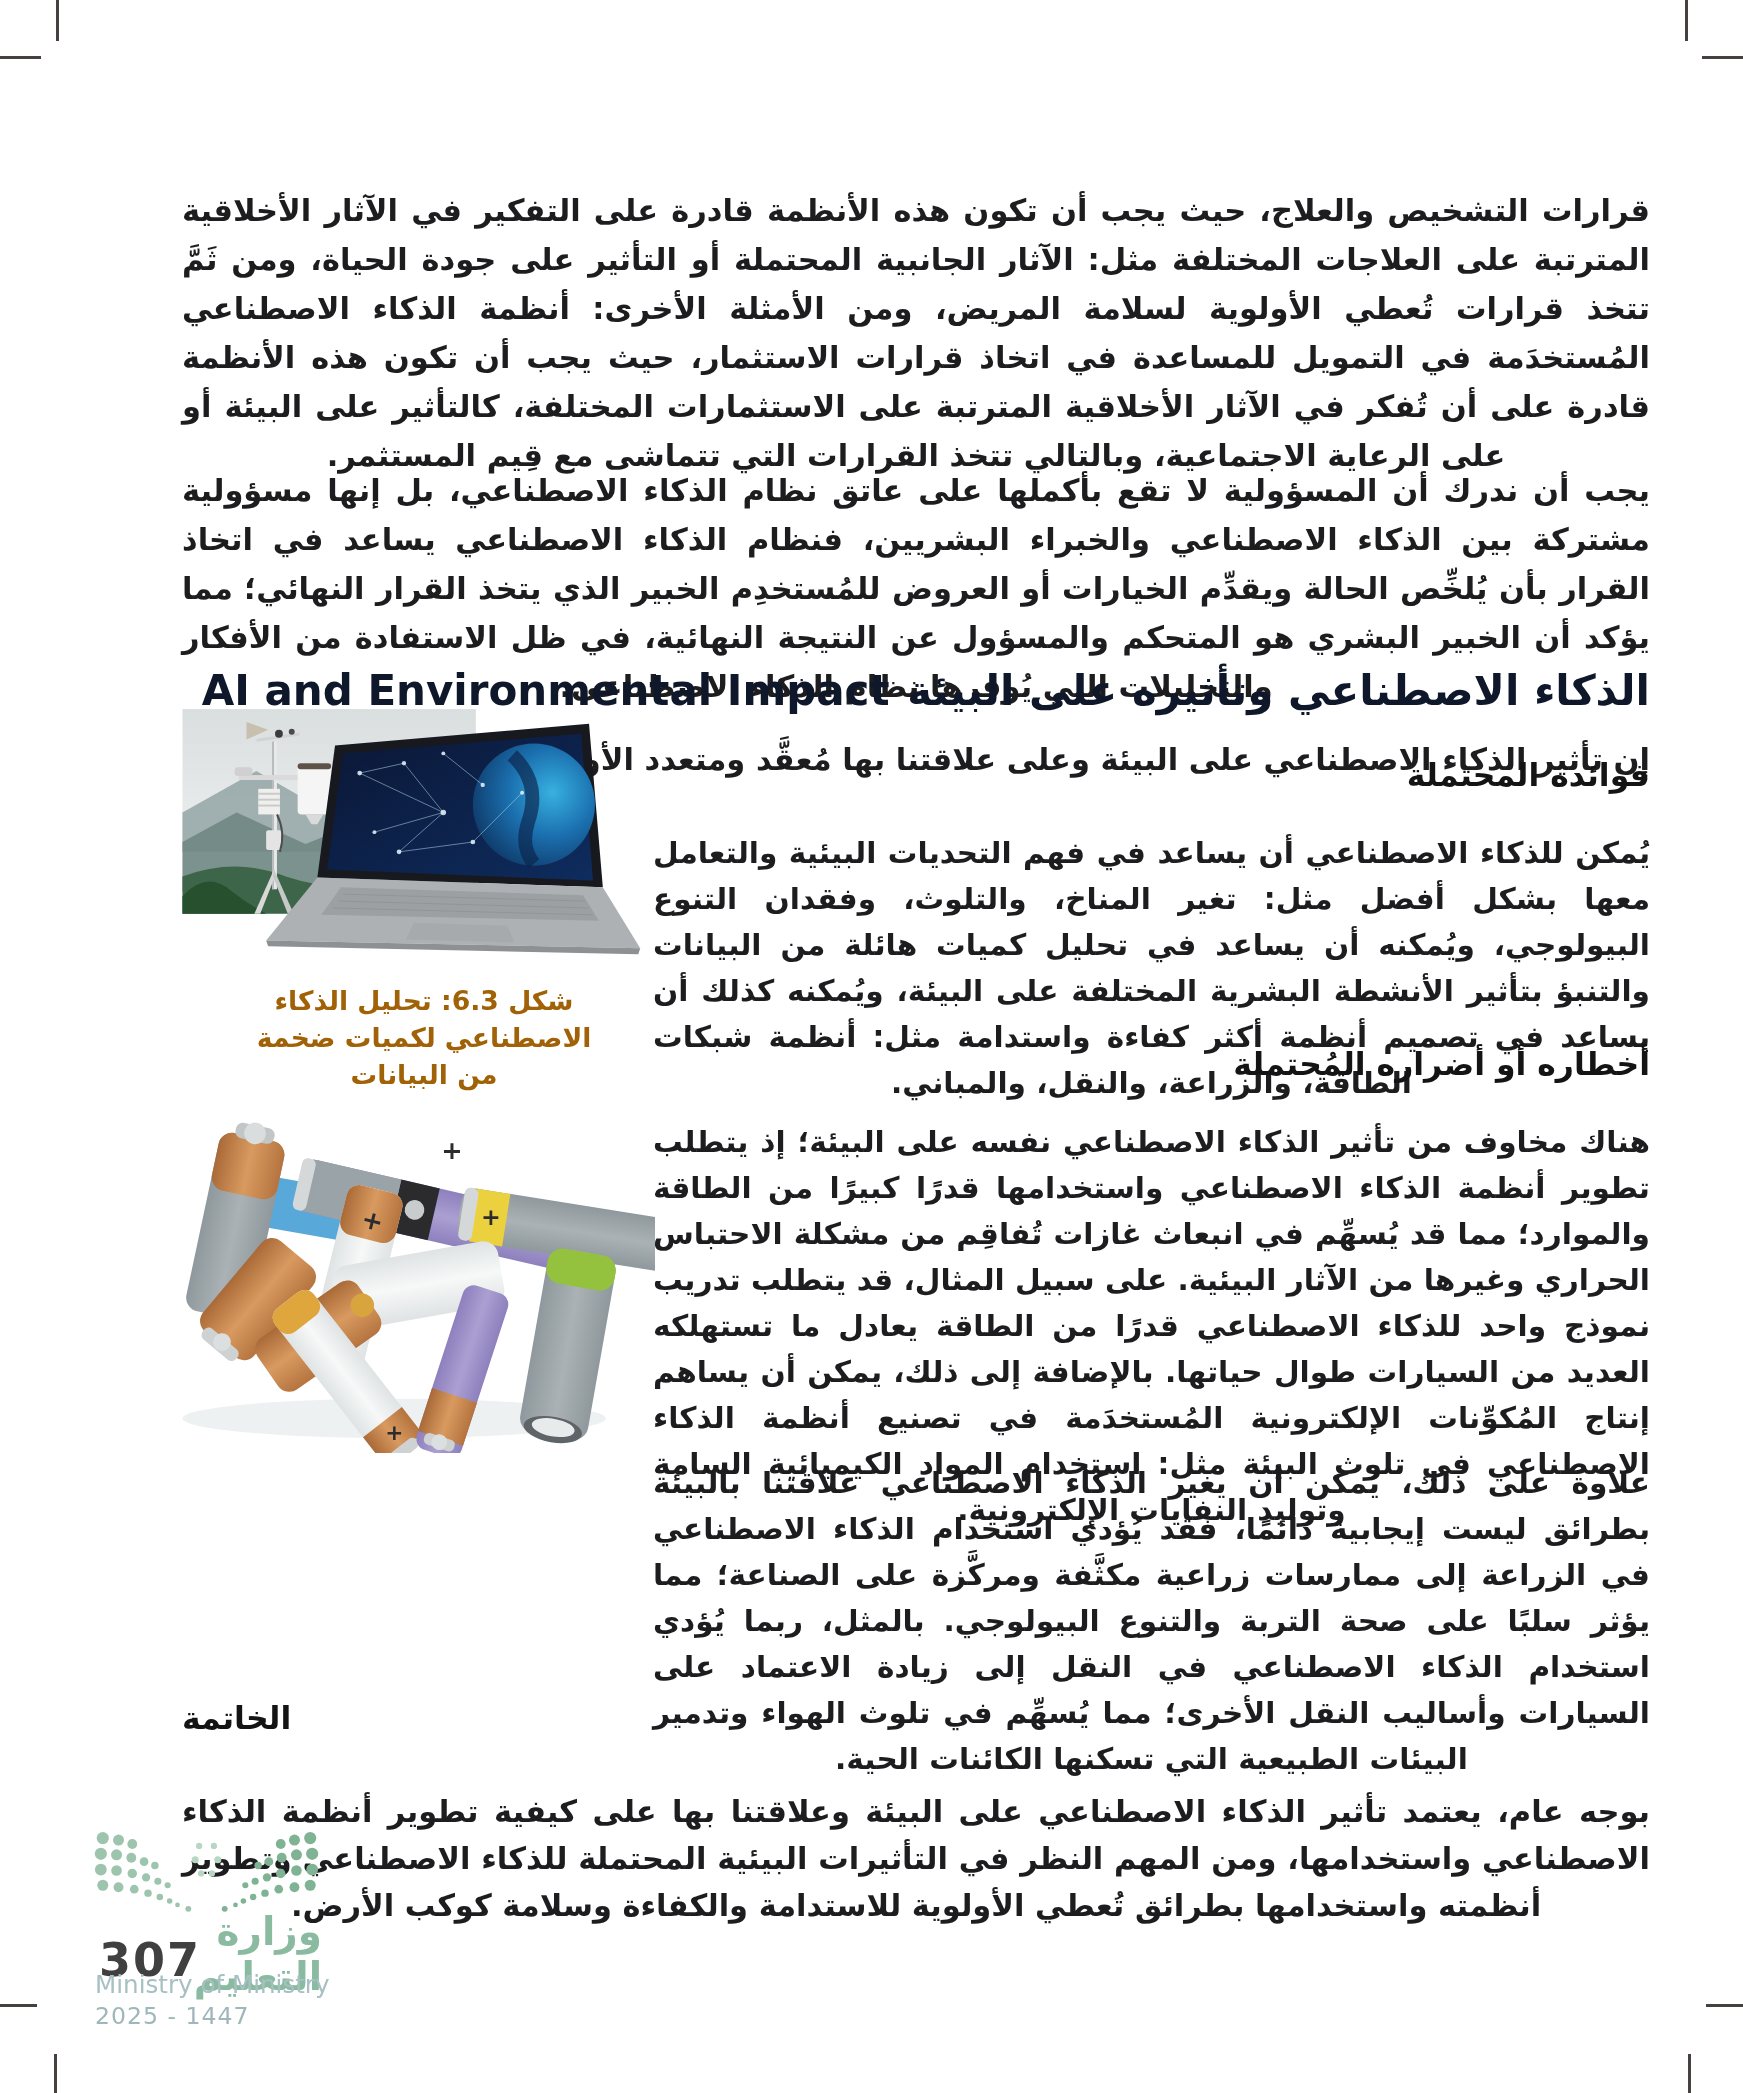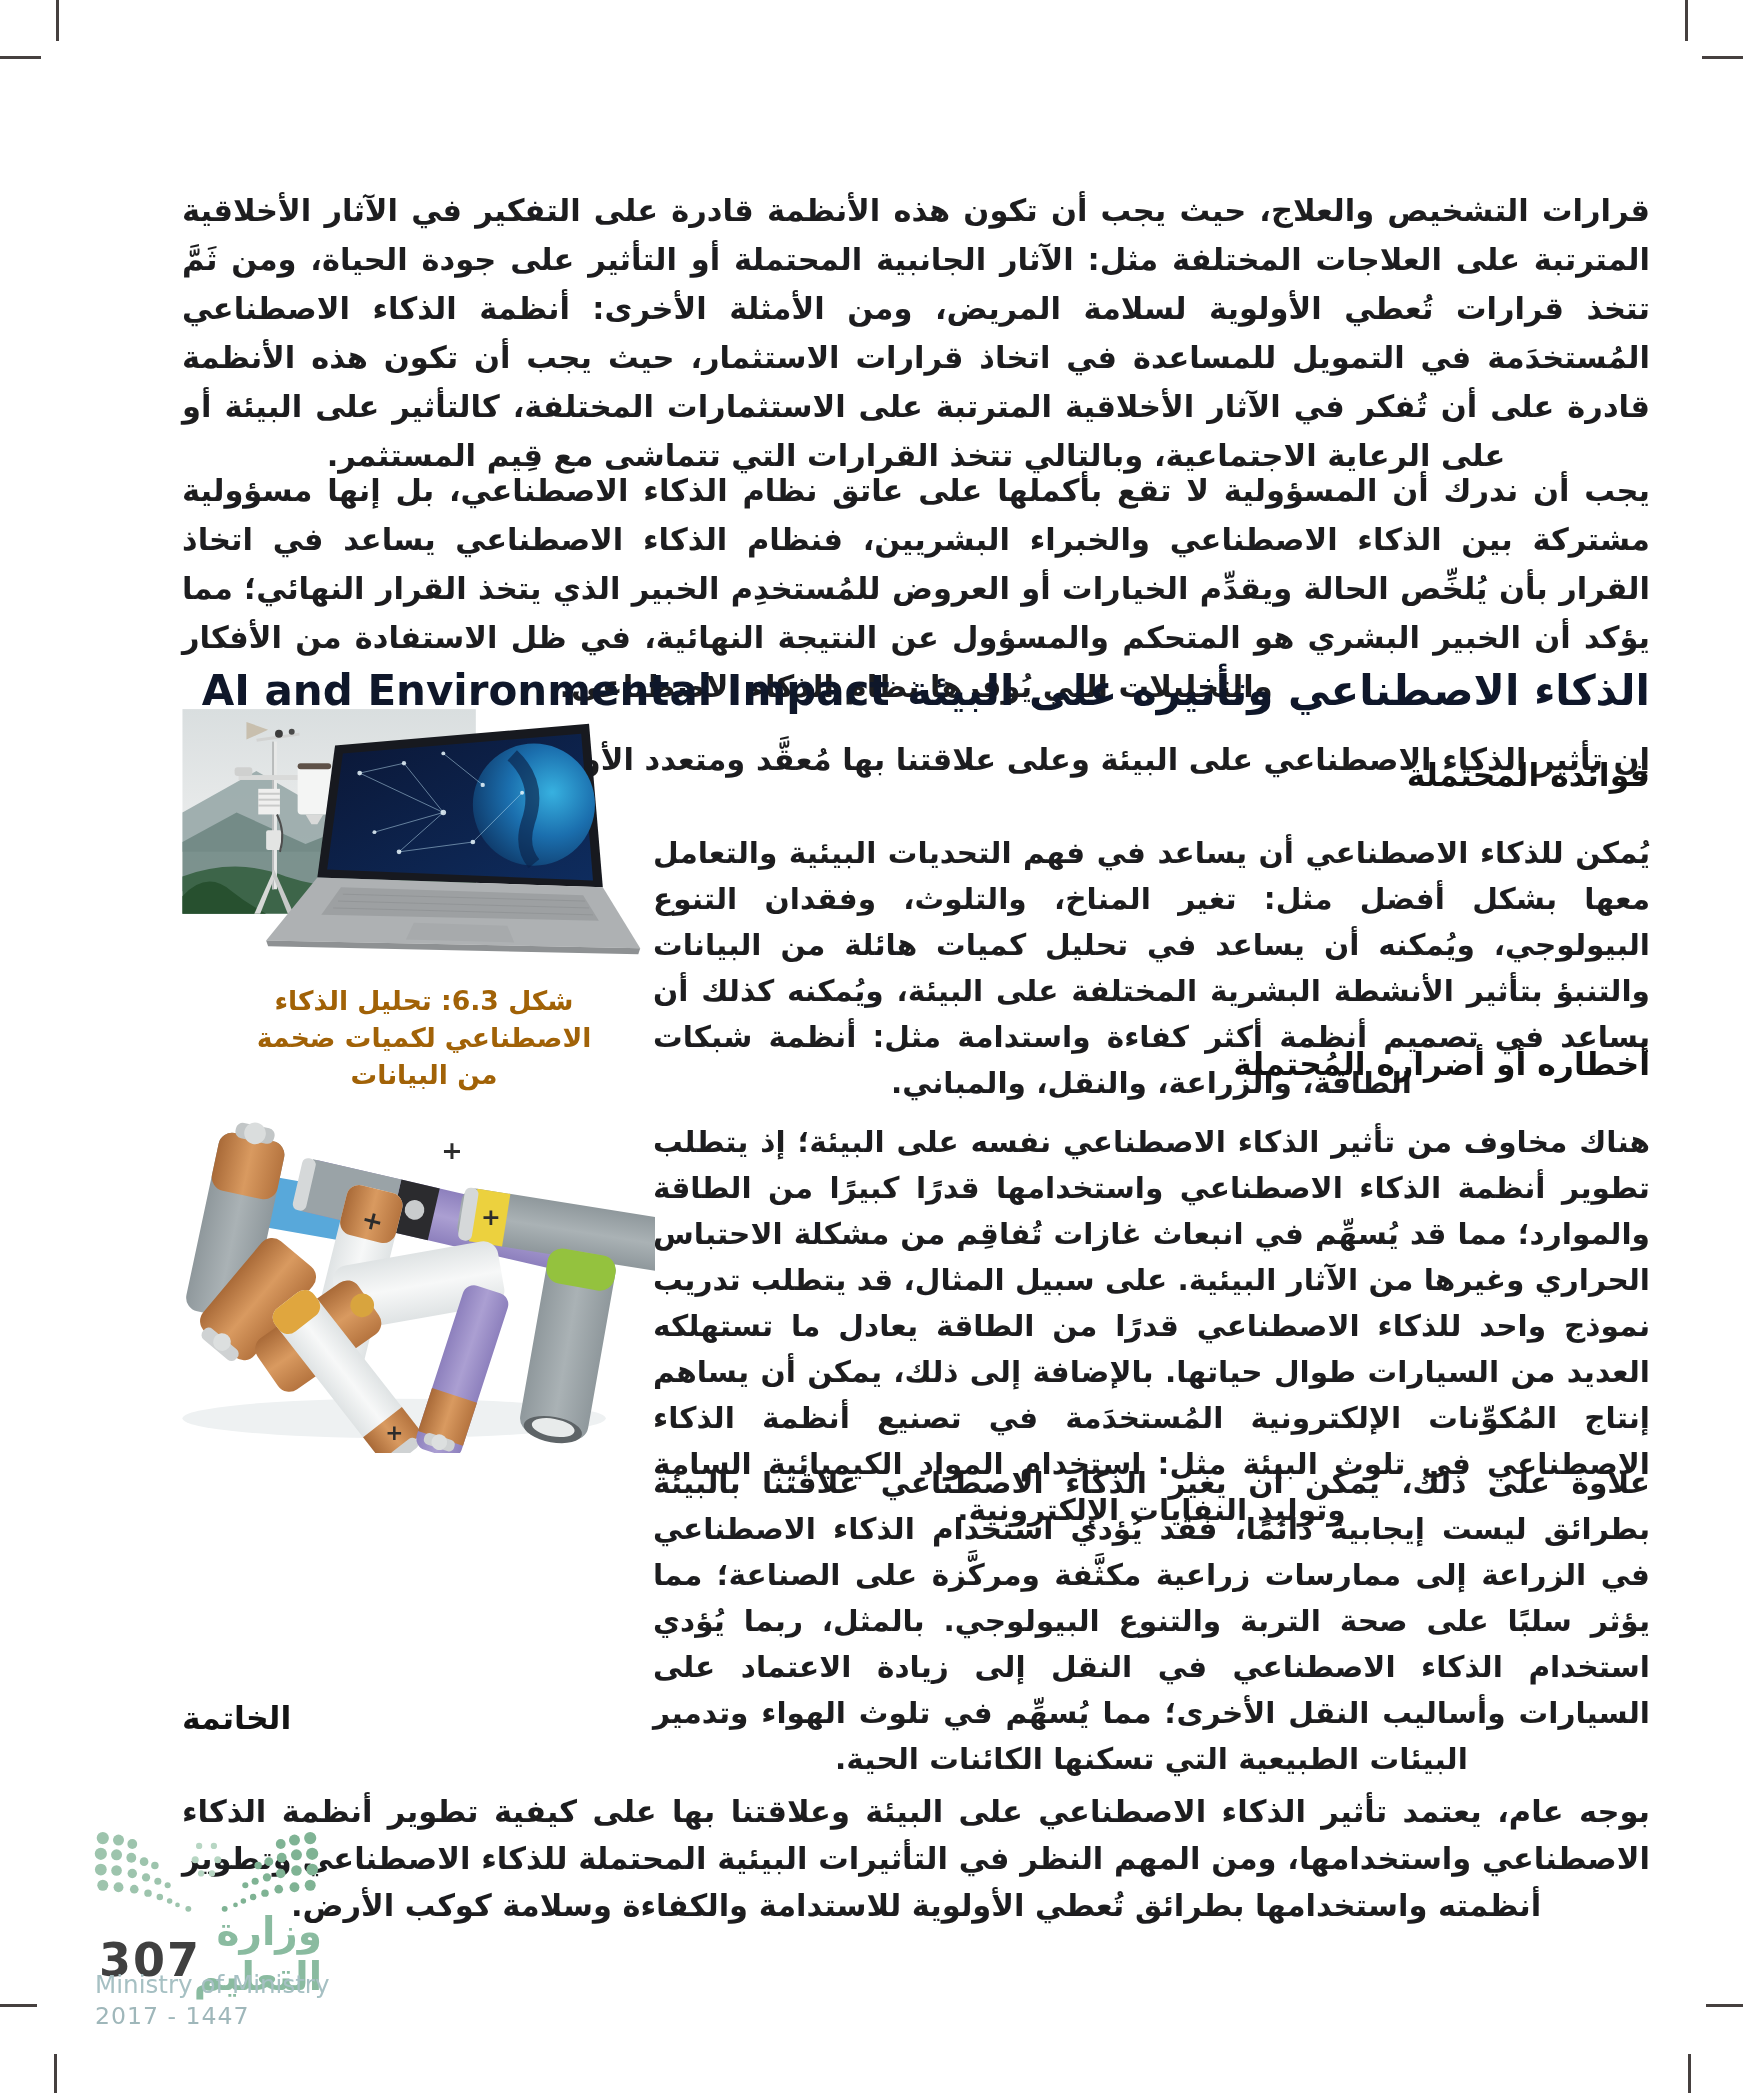--- a/index.html
+++ b/index.html
@@ -336,17 +336,17 @@
           <circle cx="125" cy="18" r="3.2"></circle>
         <circle cx="106" cy="32" r="3.6"></circle>
           <circle cx="129" cy="32" r="3.6"></circle>
         <circle cx="112" cy="46" r="3.2"></circle>
           <circle cx="123" cy="46" r="3.2"></circle>
       </g>
     </svg>
     <div class="logo-wordmark">وزارة التعليم</div>
     <div class="page-number">307</div>
     <div class="ministry-en">Ministry of Ministry</div>
-    <div class="edition">2017 - 1447</div>
+    <div class="edition">2025 - 1447</div>
   </div>
 
 </div>
 
 
 </body></html>

